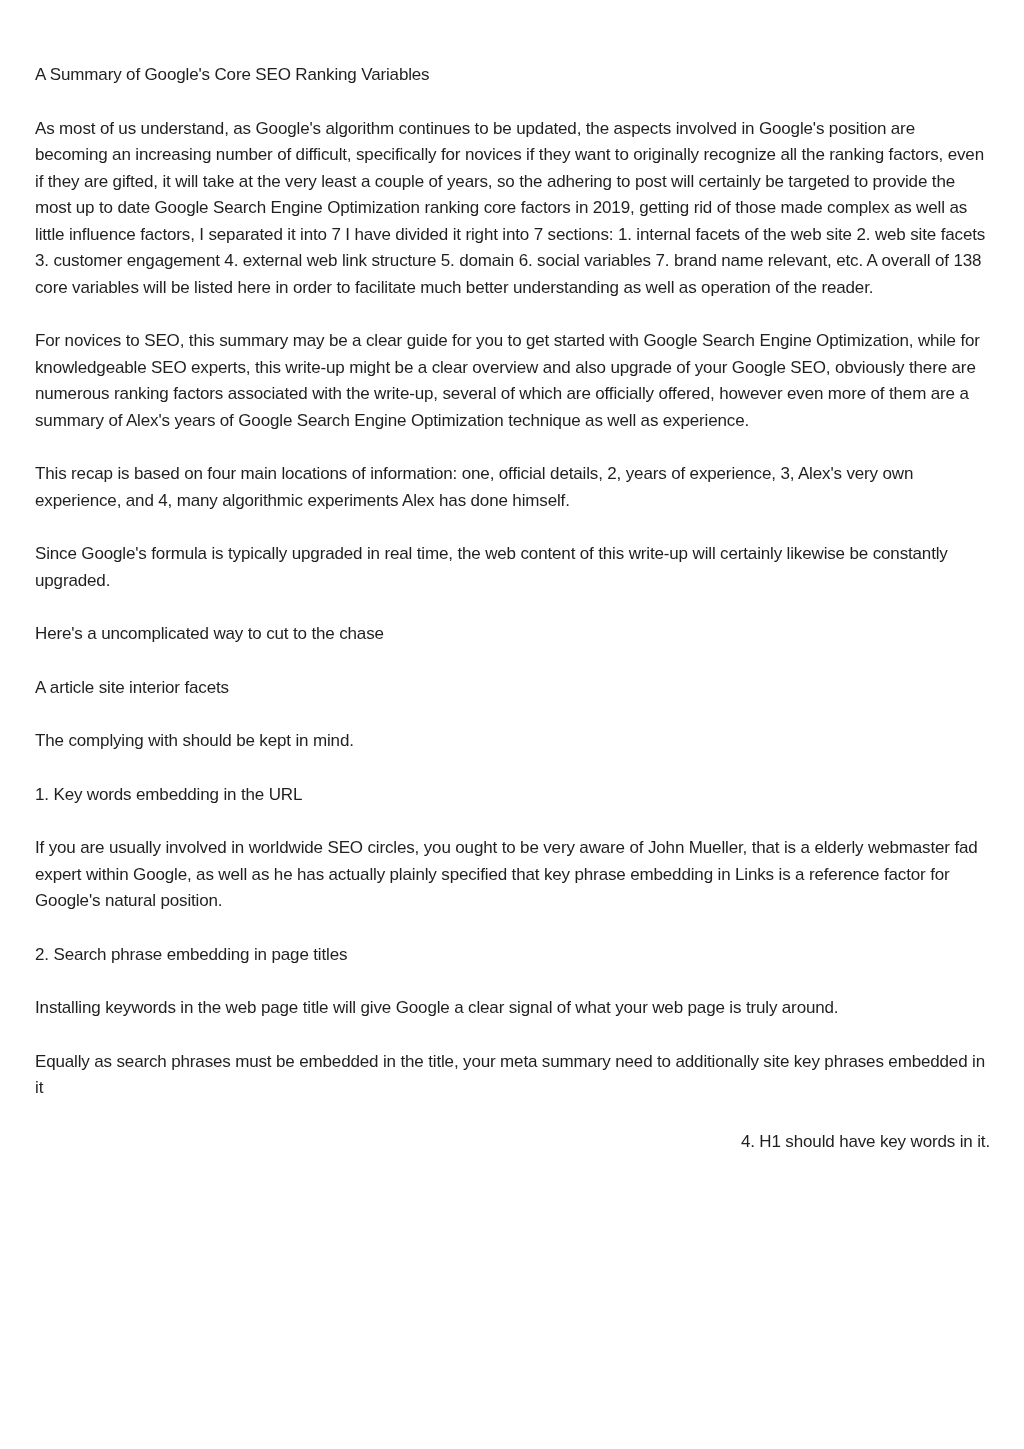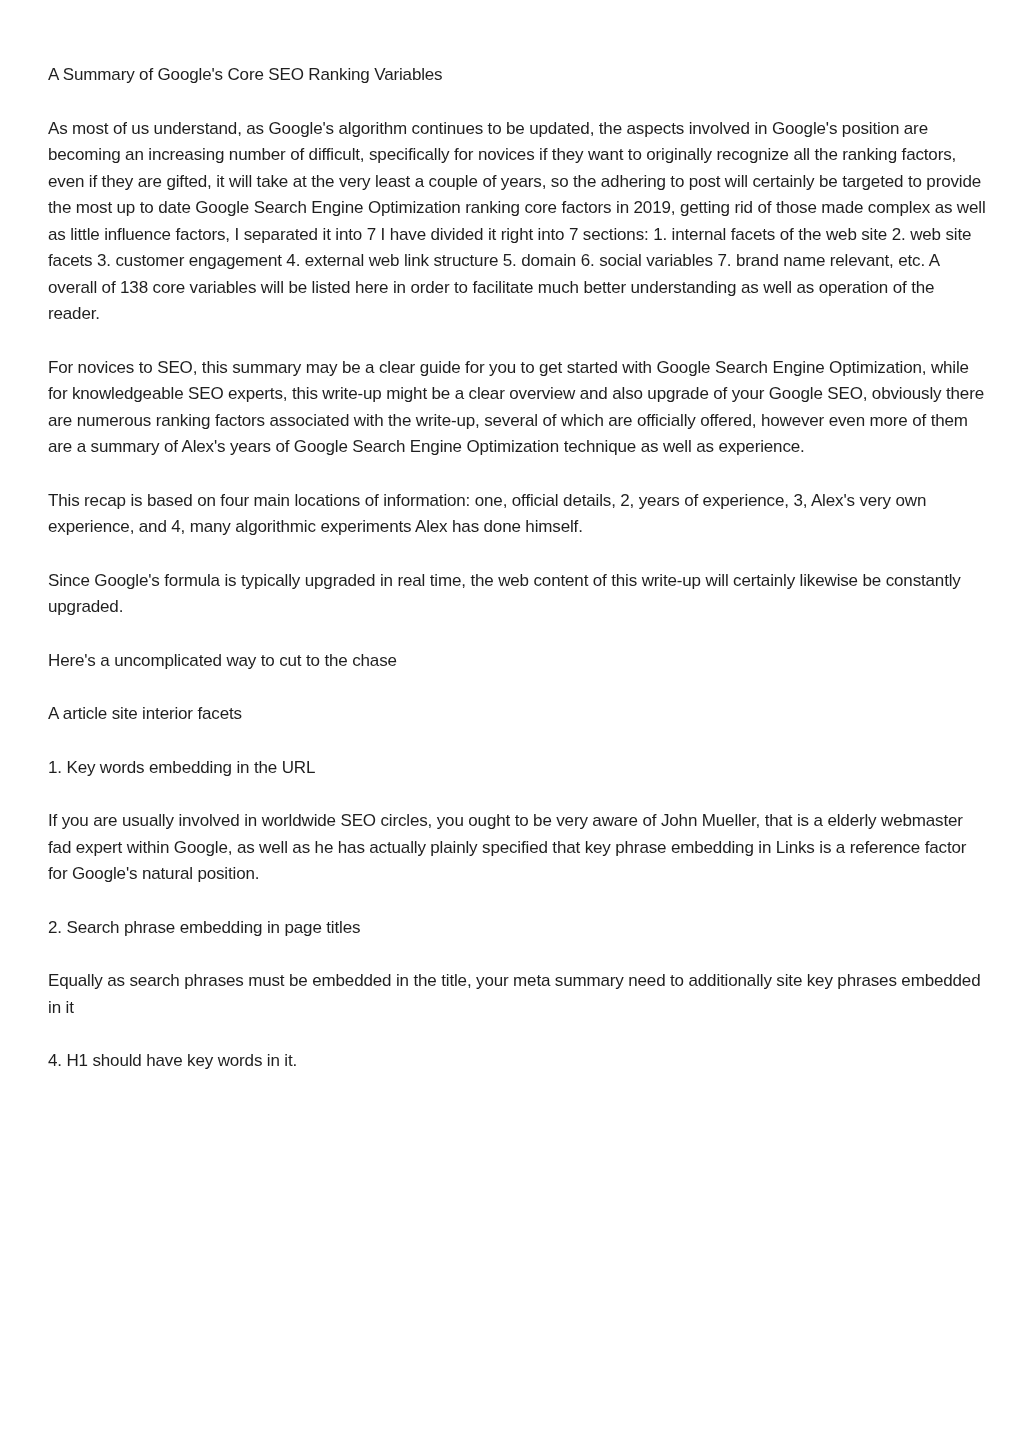--- a/index.html
+++ b/index.html
@@ -10,45 +10,48 @@
   body {
     width: 1024px;
     min-height: 1449px;
     font-family: "Liberation Sans", "DejaVu Sans", sans-serif;
     color: #1f1f1f;
   }
   .page {
     box-sizing: border-box;
     width: 1024px;
     min-height: 1449px;
-    padding: 62px 34px 40px 48px;
+    padding: 62px 34px 40px 35px;
     background: #ffffff;
   }
   .para {
     margin: 0 0 27px 0;
     font-size: 17px;
     line-height: 26.5px;
     letter-spacing: -0.15px;
     font-weight: 400;
     text-align: left;
     white-space: normal;
   }
   .para:last-child {
     margin-bottom: 17px;
+    text-align: right;
   }
 </style>
 </head>
 <body>
 
 <main class="page">
   <p class="para">A Summary of Google's Core SEO Ranking Variables</p>
     <p class="para">As most of us understand, as Google's algorithm continues to be updated, the aspects involved in Google's position are becoming an increasing number of difficult, specifically for novices if they want to originally recognize all the ranking factors, even if they are gifted, it will take at the very least a couple of years, so the adhering to post will certainly be targeted to provide the most up to date Google Search Engine Optimization ranking core factors in 2019, getting rid of those made complex as well as little influence factors, I separated it into 7 I have divided it right into 7 sections: 1. internal facets of the web site 2. web site facets 3. customer engagement 4. external web link structure 5. domain 6. social variables 7. brand name relevant, etc. A overall of 138 core variables will be listed here in order to facilitate much better understanding as well as operation of the reader.</p>
     <p class="para">For novices to SEO, this summary may be a clear guide for you to get started with Google Search Engine Optimization, while for knowledgeable SEO experts, this write-up might be a clear overview and also upgrade of your Google SEO, obviously there are numerous ranking factors associated with the write-up, several of which are officially offered, however even more of them are a summary of Alex's years of Google Search Engine Optimization technique as well as experience.</p>
     <p class="para">This recap is based on four main locations of information: one, official details, 2, years of experience, 3, Alex's very own experience, and 4, many algorithmic experiments Alex has done himself.</p>
     <p class="para">Since Google's formula is typically upgraded in real time, the web content of this write-up will certainly likewise be constantly upgraded.</p>
     <p class="para">Here's a uncomplicated way to cut to the chase</p>
     <p class="para">A article site interior facets</p>
+    <p class="para">The complying with should be kept in mind.</p>
     <p class="para">1. Key words embedding in the URL</p>
     <p class="para">If you are usually involved in worldwide SEO circles, you ought to be very aware of John Mueller, that is a elderly webmaster fad expert within Google, as well as he has actually plainly specified that key phrase embedding in Links is a reference factor for Google's natural position.</p>
     <p class="para">2. Search phrase embedding in page titles</p>
+    <p class="para">Installing keywords in the web page title will give Google a clear signal of what your web page is truly around.</p>
     <p class="para">Equally as search phrases must be embedded in the title, your meta summary need to additionally site key phrases embedded in it</p>
     <p class="para">4. H1 should have key words in it.</p>
 </main>
 
 </body></html>

